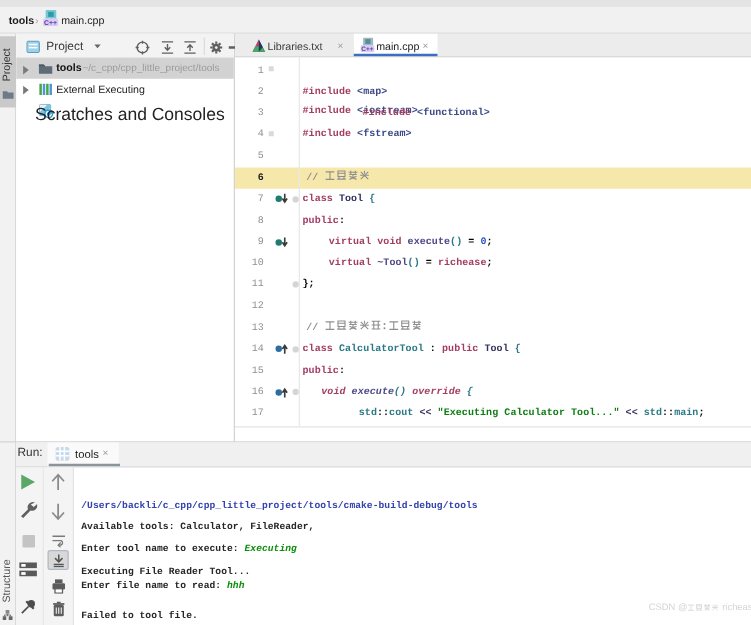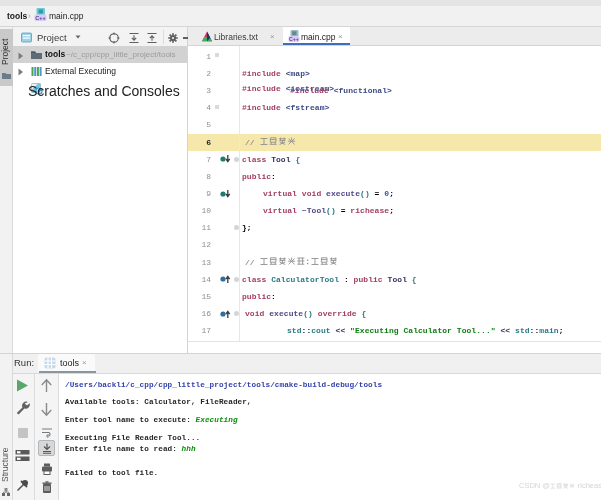--- a/index.html
+++ b/index.html
@@ -11,21 +11,21 @@
   .codeline { font-size:8px; line-height:17.15px; height:17.15px; font-weight:bold; letter-spacing:0.05px; }
   .lnum { font-size:8px; line-height:17.15px; height:17.15px; color:#8f8f8f; text-align:right; width:23px; }
   .kw { color:#a33d63; }
   .inc { color:#3d4a86; }
   .typ { color:#2a7a86; }
   .idn { color:#33335e; }
   .fn { color:#4d4886; }
   .str { color:#0e7d12; }
   .num { color:#2a56c6; }
   .cmt { color:#909090; }
-  .cons { font-size:7.7px; line-height:17.7px; color:#262626; font-weight:bold; letter-spacing:0.05px; }
+  .cons { font-size:7.7px; line-height:17.7px; color:#262626; font-weight:bold; letter-spacing:0.05px;margin-top:20px; }
   .grn { color:#0a8f0a; font-style:italic; }
 </style>
 </head>
 <body>
 
 <div class="abs" style="left:0;top:0;width:601px;height:6px;background:#e4e4e4;"></div>
 <div class="abs" style="left:0;top:6px;width:601px;height:20px;background:#f1f1f1;"></div>
 <div class="abs" style="left:0;top:26px;width:601px;height:1px;background:#d5d5d5;"></div>
 <div class="abs" style="left:7px;top:11px;font-size:8.5px;font-weight:bold;color:#1a1a1a;">tools</div>
 <div class="abs" style="left:28px;top:11px;font-size:8.5px;color:#aaa;">›</div>
@@ -251,21 +251,21 @@
         </g>
         <g transform="translate(9.2,0)">
           <path d="M1.2 0.8 H6.8 V5.2 H1.2 Z M1.2 2.6 H6.8 M0.5 7.3 H7.5 M2 5.2 V7 M6 5.2 V7" stroke="#8f8f8f" stroke-width="0.9" fill="none"></path>
         </g>
         <g transform="translate(18.4,0)">
           <path d="M0.5 1.8 H7.5 M2.2 0.5 V3.6 M5.8 0.5 V3.6 M1 3.6 H7 M4 3.6 V6 M1.2 5 L6.8 7.5 M6.8 5 L1.2 7.5" stroke="#8f8f8f" stroke-width="0.9" fill="none"></path>
         </g>
       </svg></div>
     <div class="abs mono codeline" style="left:242px;top:270.75px;"><span class="kw">class</span> <span class="typ">CalculatorTool</span> : <span class="kw">public</span> <span class="idn">Tool</span> <span class="typ">{</span></div>
     <div class="abs mono codeline" style="left:242px;top:287.90px;"><span class="kw">public</span>:</div>
-    <div class="abs mono codeline" style="left:245px;top:305.05px;"><span class="kw">void</span> <span class="fn">execute</span><span class="typ">()</span> <span class="kw">override</span> <span class="typ">{</span></div>
+    <div class="abs mono codeline" style="left:257px;top:305.05px;font-style:italic;"><span class="kw">void</span> <span class="fn">execute</span><span class="typ">()</span> <span class="kw">override</span> <span class="typ">{</span></div>
     <div class="abs mono codeline" style="left:287px;top:322.20px;"><span class="typ">std</span>::<span class="typ">cout</span> <span class="idn">&lt;&lt;</span> <span class="str">"Executing Calculator Tool..."</span> <span class="idn">&lt;&lt;</span> <span class="typ">std</span>::<span class="typ">main</span>;</div>
   </div>
 
 <div class="abs" style="left:219.5px;top:154.3px;">
     <svg width="11" height="10">
       <circle cx="3" cy="5" r="2.6" fill="#1f7a72"></circle>
       <path d="M7.8 1 V6.5 M5.9 4.8 L7.8 7.6 L9.7 4.8" stroke="#3a3a3a" stroke-width="1.3" fill="none"></path>
     </svg>
   </div>
 <div class="abs" style="left:219.5px;top:188.6px;">

